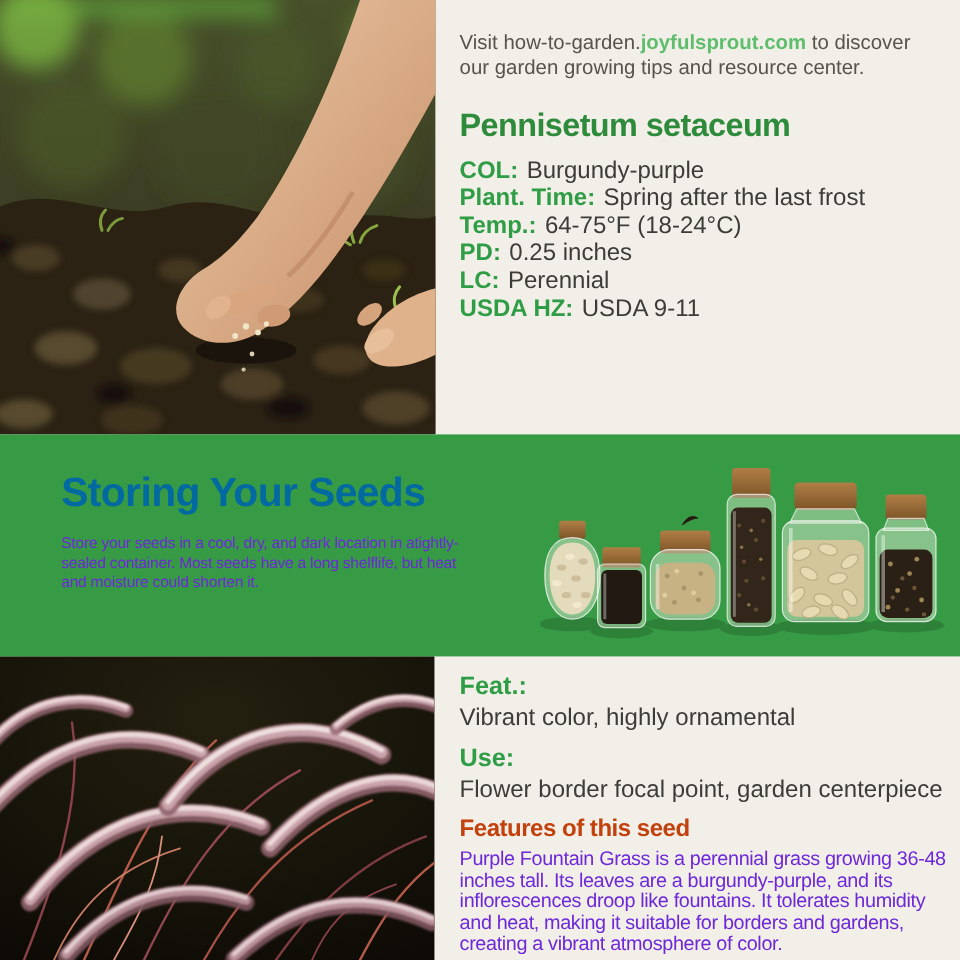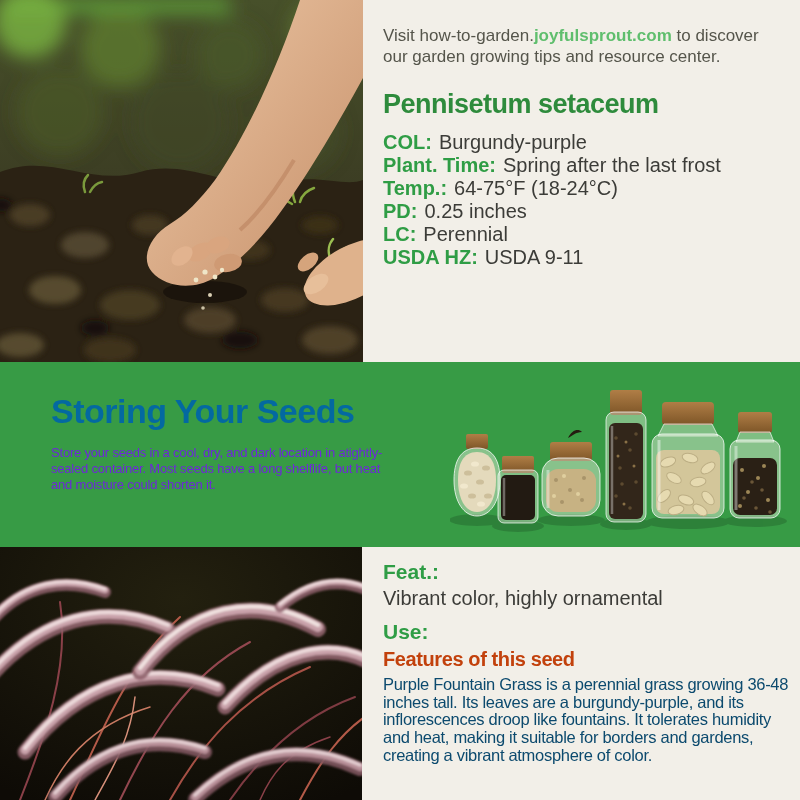--- a/index.html
+++ b/index.html
@@ -26,21 +26,21 @@
   .band-body{font-size:13px;line-height:1.24;color:#6d28d9;letter-spacing:-0.2px;width:345px;}
   #jars{left:450px;top:378px;width:345px;height:165px;}
 
   
   #photo-grass{left:0;top:547px;width:362px;height:253px;overflow:hidden;background:#120e08;}
   
   #details-panel{left:362px;top:547px;width:438px;height:271px;box-sizing:border-box;padding:13px 10px 0 21px;}
   .d-label{font-size:21px;font-weight:bold;color:#2f9d45;margin:0;}
   .d-value{font-size:20px;color:#3c3c38;margin:3px 0 10px 0;}
   .features-title{font-size:20px;font-weight:bold;color:#c2410c;letter-spacing:-0.4px;margin:4px 0 5px 0;}
-  .features-body{font-size:16.5px;line-height:1.07;color:#0c4a6e;letter-spacing:-0.3px;width:414px;margin:0;}
+  .features-body{font-size:16.5px;line-height:1.07;color:#6d28d9;letter-spacing:-0.3px;width:414px;margin:0;}
 </style>
 </head>
 <body>
 
 <div class="abs" id="photo-planting" title="hand sowing seeds into dark soil">
   <svg width="363" height="362" viewBox="0 0 363 362">
     <defs>
       <linearGradient id="bgTop" x1="0" y1="0" x2="0" y2="1">
         <stop offset="0" stop-color="#47502a"></stop>
           <stop offset="0.6" stop-color="#3a3a22"></stop>
@@ -331,15 +331,16 @@
         <use href="#p8" stroke="#c9a2aa" stroke-width="6" transform="translate(0,-2)"></use>
         <use href="#p8" stroke="#ecd9da" stroke-width="3" transform="translate(0,-3)"></use>
     </g>
   </svg>
 </div>
 
 <div class="abs" id="details-panel">
   <p class="d-label">Feat.:</p>
   <p class="d-value">Vibrant color, highly ornamental</p>
   <p class="d-label">Use:</p>
+  <p class="d-value">Flower border focal point, garden centerpiece</p>
   <h3 class="features-title">Features of this seed</h3>
   <p class="features-body">Purple Fountain Grass is a perennial grass growing 36-48 inches tall. Its leaves are a burgundy-purple, and its inflorescences droop like fountains. It tolerates humidity and heat, making it suitable for borders and gardens, creating a vibrant atmosphere of color.</p>
 </div>
 
 </body></html>

